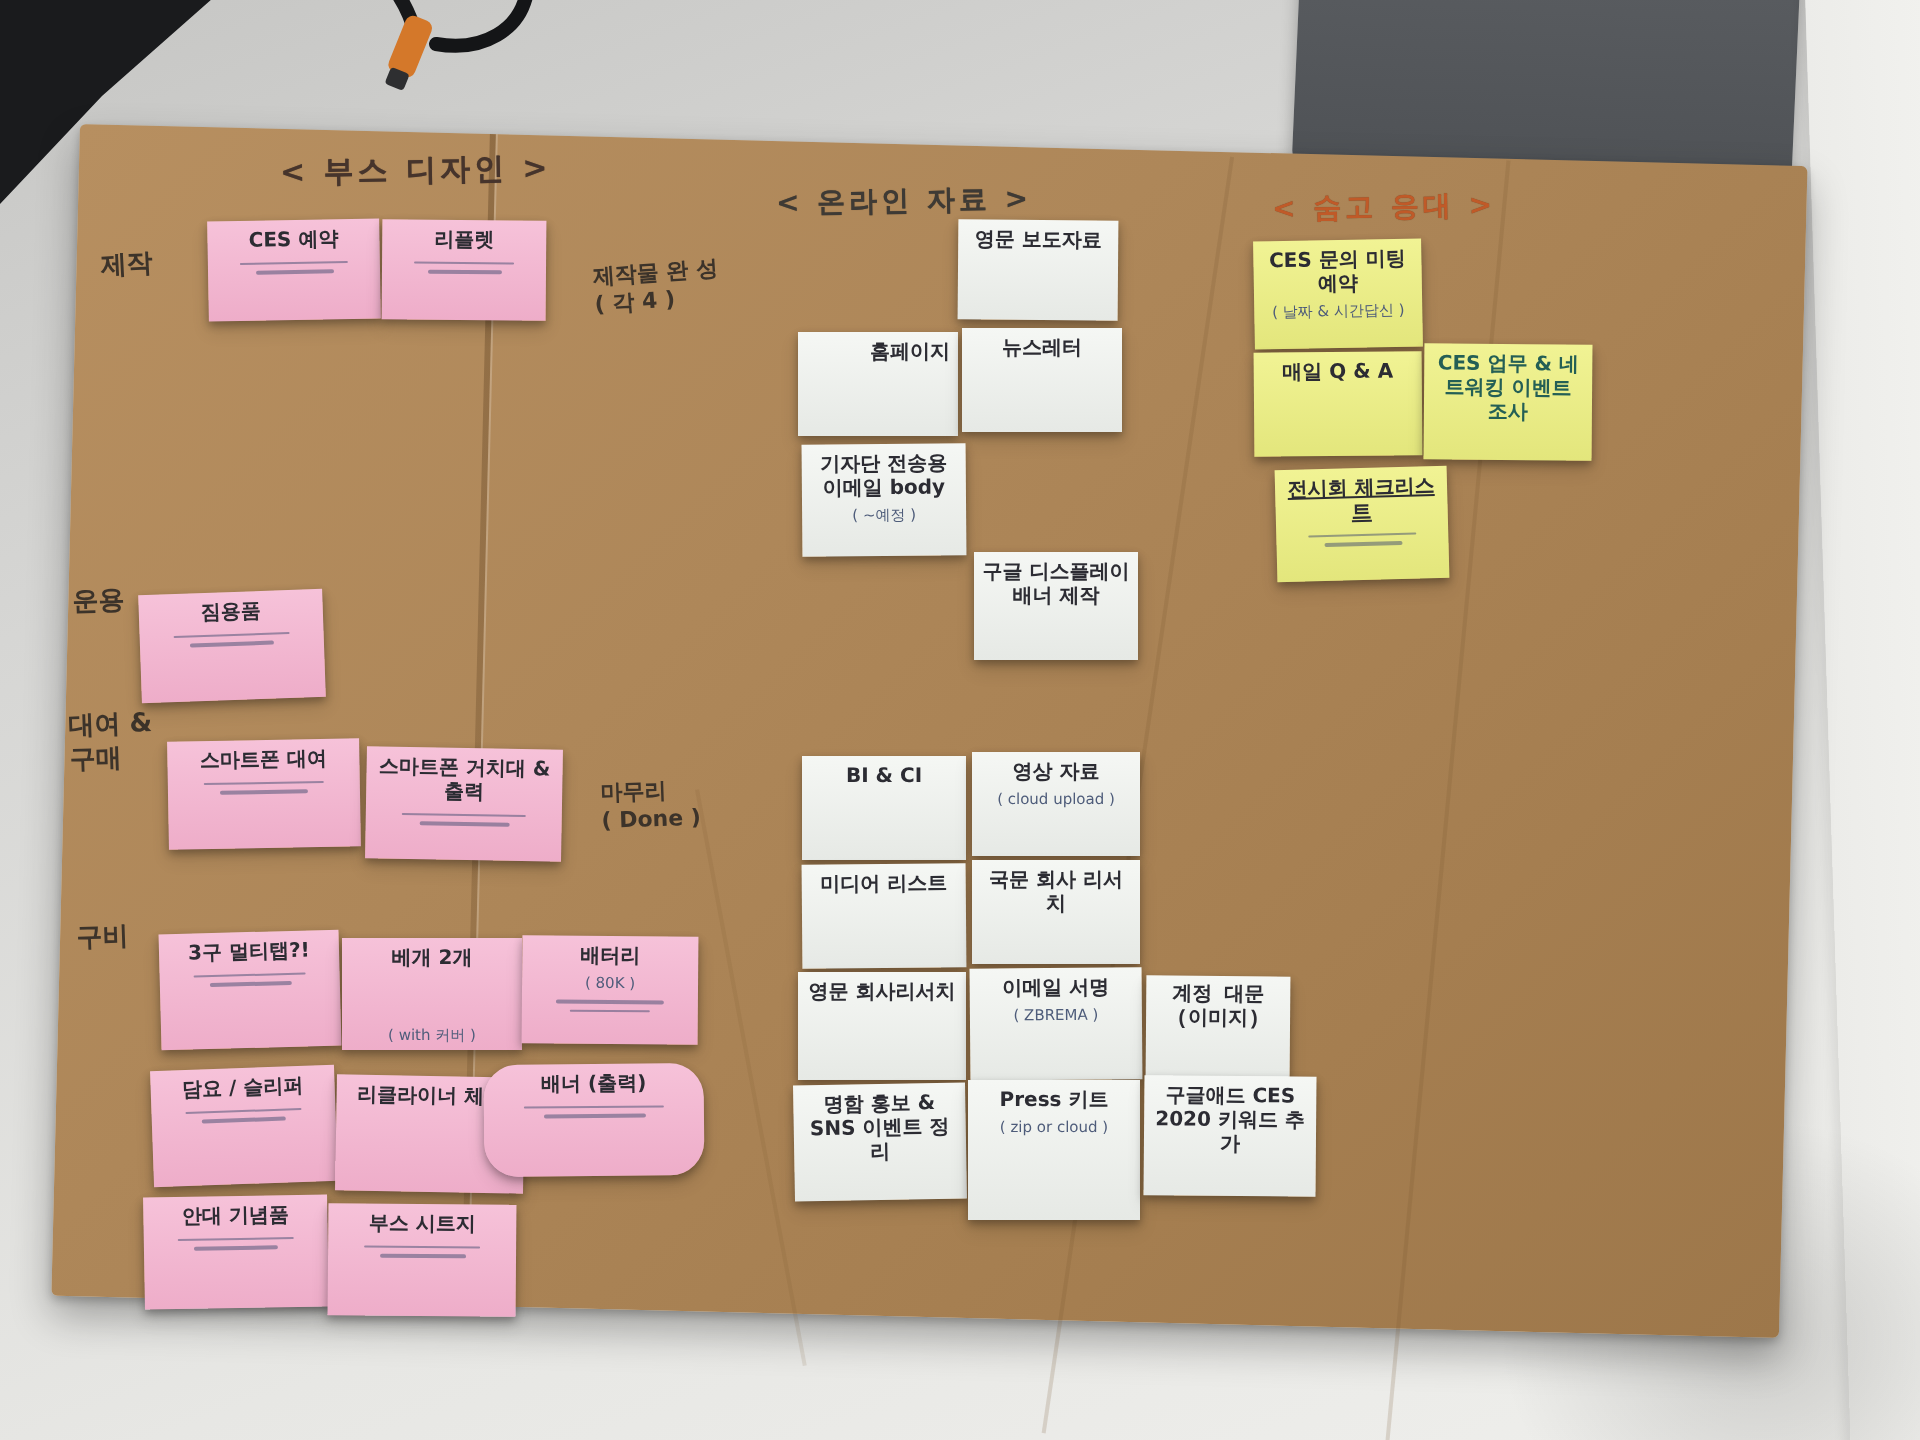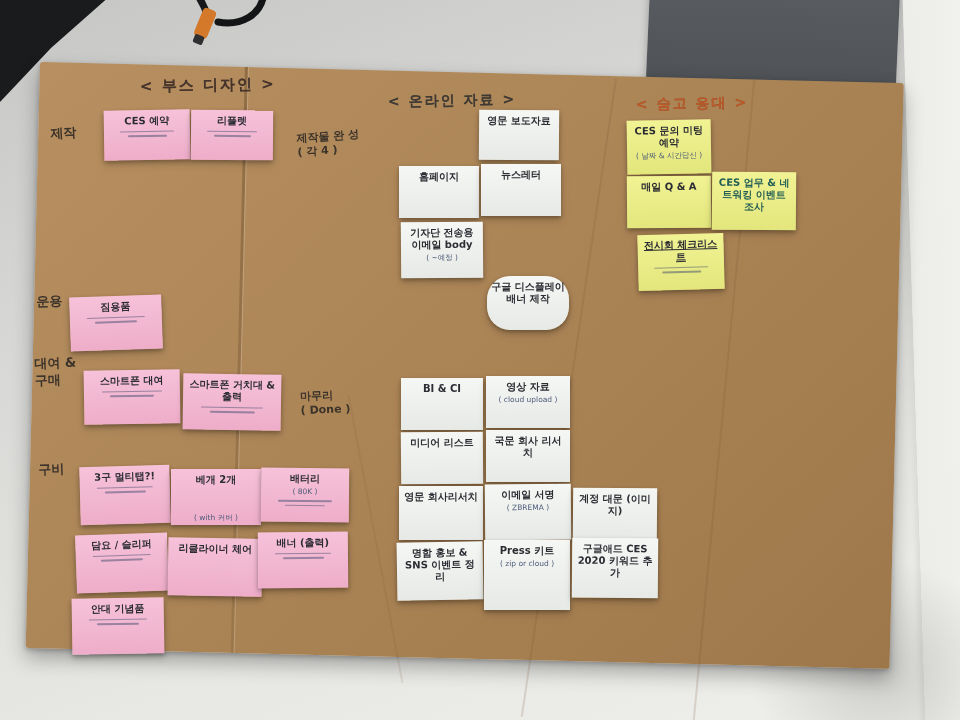--- a/index.html
+++ b/index.html
@@ -154,48 +154,55 @@
     <div class="note pink" style="left: 76px; top: 534px; width: 92px; height: 58px; transform: rotate(-2deg);">
       <div class="note-title">담요 / 슬리퍼</div>
       <div class="scribbles">
         <div class="scr" style="width: 68%;"></div>
         <div class="scr" style="width: 50%;"></div>
       </div>
     </div>
     <div class="note pink" style="left: 168px; top: 538px; width: 94px; height: 58px; transform: rotate(1deg);">
       <div class="note-title">리클라이너 체어</div>
     </div>
-    <div class="note pink" style="left: 258px; top: 532px; width: 90px; height: 56px; transform: rotate(-0.5deg);">
+    <div class="note pink" style="left: 242px; top: 532px; width: 110px; height: 56px; transform: rotate(-0.5deg); border-radius: 17px;">
       <div class="note-title">배너 (출력)</div>
       <div class="scribbles">
         <div class="scr" style="width: 68%;"></div>
         <div class="scr" style="width: 50%;"></div>
       </div>
     </div>
     <div class="note pink" style="left: 72px; top: 598px; width: 92px; height: 56px; transform: rotate(-1deg);">
       <div class="note-title">안대 기념품</div>
       <div class="scribbles">
         <div class="scr" style="width: 68%;"></div>
         <div class="scr" style="width: 50%;"></div>
       </div>
     </div>
+    <div class="note pink" style="left: 164px; top: 602px; width: 94px; height: 56px; transform: rotate(0.5deg);">
+      <div class="note-title">부스 시트지</div>
+      <div class="scribbles">
+        <div class="scr" style="width: 68%;"></div>
+        <div class="scr" style="width: 50%;"></div>
+      </div>
+    </div>
     <div class="note white" style="left: 479px; top: 110px; width: 80px; height: 50px; transform: rotate(0.5deg);">
       <div class="note-title">영문 보도자료</div>
     </div>
-    <div class="note white" style="left: 399px; top: 166px; width: 80px; height: 52px; transform: rotate(0deg);">
+    <div class="note white" style="left: 399px; top: 166px; width: 80px; height: 52px; transform: rotate(0deg); align-items: flex-end;">
       <div class="note-title">홈페이지</div>
     </div>
     <div class="note white" style="left: 481px; top: 164px; width: 80px; height: 52px; transform: rotate(0deg);">
       <div class="note-title">뉴스레터</div>
     </div>
     <div class="note white" style="left: 401px; top: 222px; width: 82px; height: 56px; transform: rotate(-0.5deg);">
       <div class="note-title">기자단 전송용 이메일 body</div>
       <div class="note-sub">( ~예정 )</div>
     </div>
-    <div class="note white" style="left: 487px; top: 276px; width: 82px; height: 54px; transform: rotate(0deg); border-radius: 23px;">
+    <div class="note white" style="left: 487px; top: 276px; width: 82px; height: 54px; transform: rotate(0deg);">
       <div class="note-title">구글 디스플레이 배너 제작</div>
     </div>
     <div class="note white" style="left: 401px; top: 378px; width: 82px; height: 52px; transform: rotate(0deg);">
       <div class="note-title">BI &amp; CI</div>
     </div>
     <div class="note white" style="left: 486px; top: 376px; width: 84px; height: 52px; transform: rotate(0deg);">
       <div class="note-title">영상 자료</div>
       <div class="note-sub">( cloud upload )</div>
     </div>
     <div class="note white" style="left: 401px; top: 432px; width: 82px; height: 52px; transform: rotate(-0.5deg);">
@@ -204,21 +211,21 @@
     <div class="note white" style="left: 486px; top: 430px; width: 84px; height: 52px; transform: rotate(0deg);">
       <div class="note-title">국문 회사 리서치</div>
     </div>
     <div class="note white" style="left: 399px; top: 486px; width: 84px; height: 54px; transform: rotate(0deg);">
       <div class="note-title">영문 회사리서치</div>
     </div>
     <div class="note white" style="left: 485px; top: 484px; width: 86px; height: 56px; transform: rotate(-0.5deg);">
       <div class="note-title">이메일 서명</div>
       <div class="note-sub">( ZBREMA )</div>
     </div>
-    <div class="note white" style="left: 573px; top: 488px; width: 84px; height: 52px; transform: rotate(0.5deg);">
+    <div class="note white" style="left: 573px; top: 488px; width: 72px; height: 52px; transform: rotate(0.5deg); font-family: Liberation Mono, monospace;">
       <div class="note-title">계정 대문 (이미지)</div>
     </div>
     <div class="note white" style="left: 397px; top: 542px; width: 86px; height: 58px; transform: rotate(-1deg);">
       <div class="note-title">명함 홍보 &amp; SNS 이벤트 정리</div>
     </div>
     <div class="note white" style="left: 484px; top: 540px; width: 86px; height: 70px; transform: rotate(0deg);">
       <div class="note-title">Press 키트</div>
       <div class="note-sub">( zip or cloud )</div>
     </div>
     <div class="note white" style="left: 572px; top: 538px; width: 86px; height: 60px; transform: rotate(0.5deg);">

